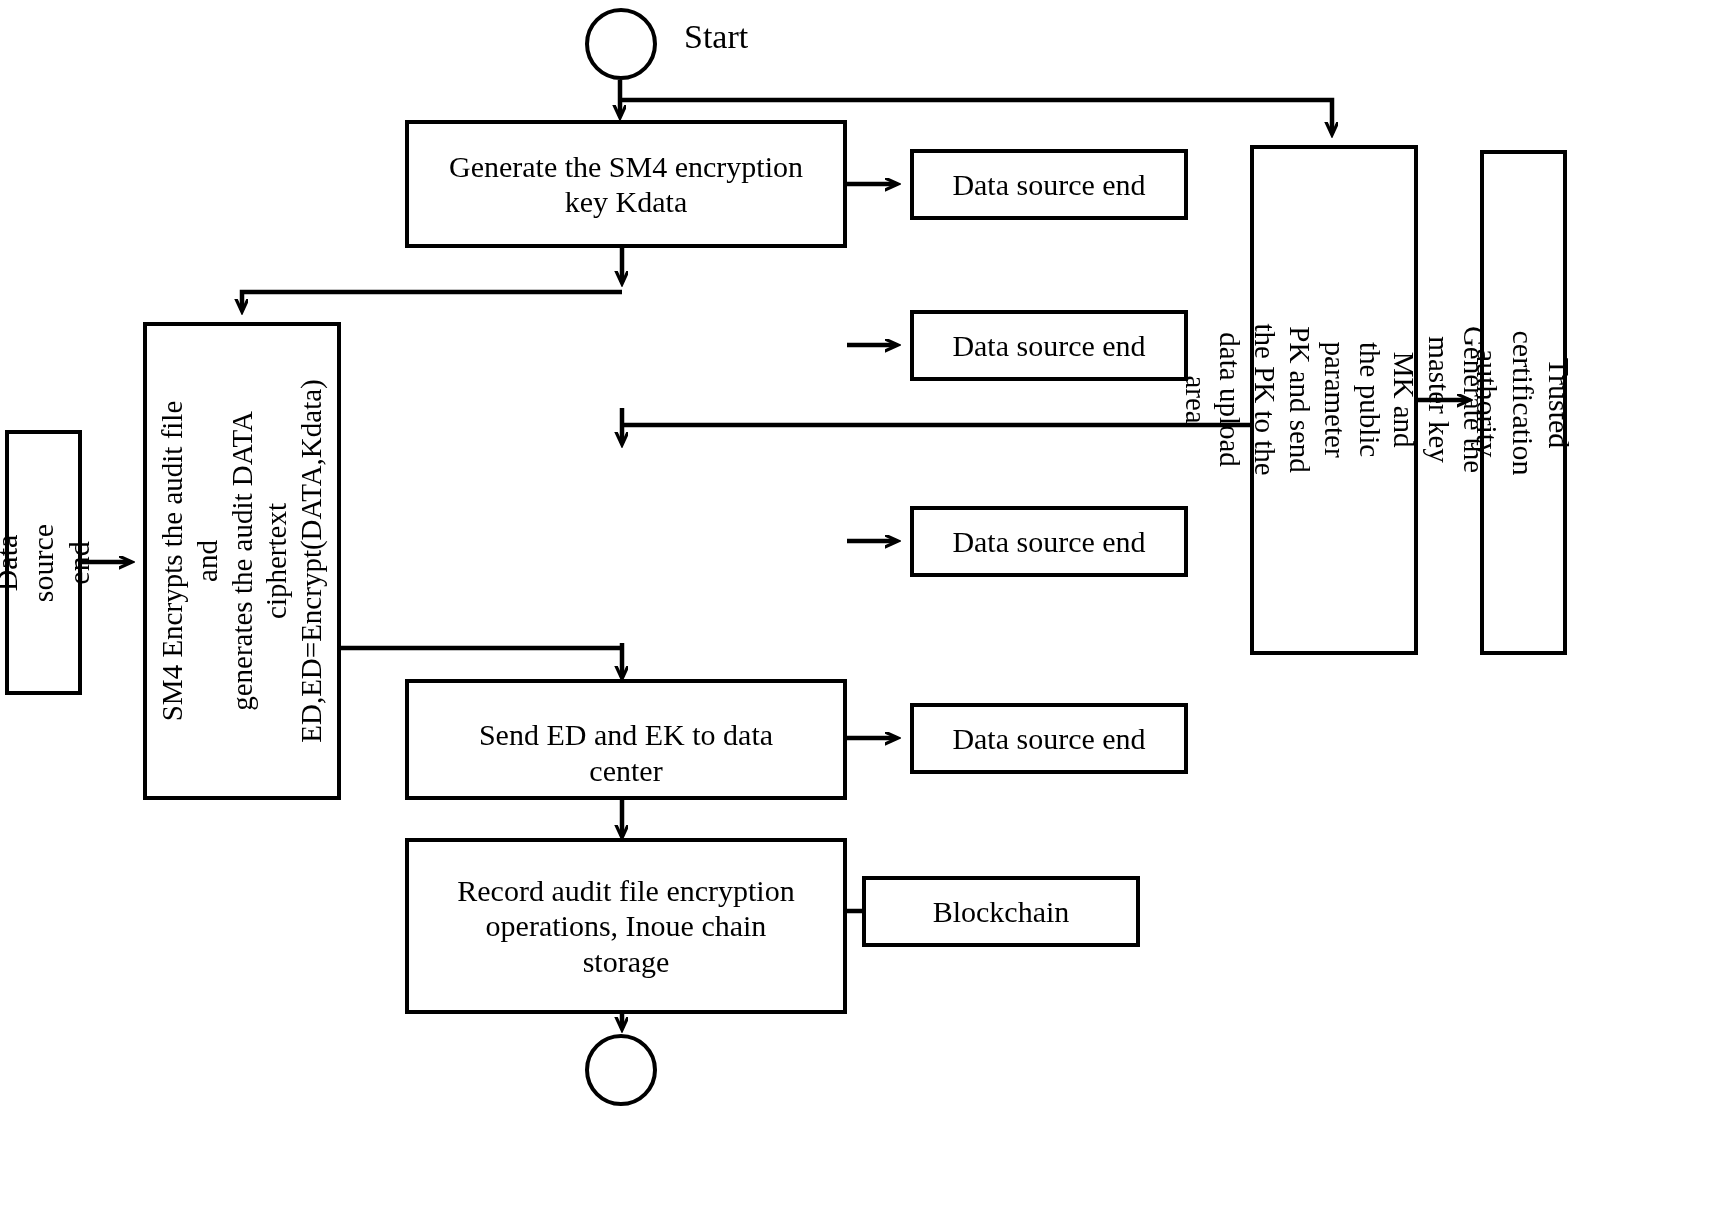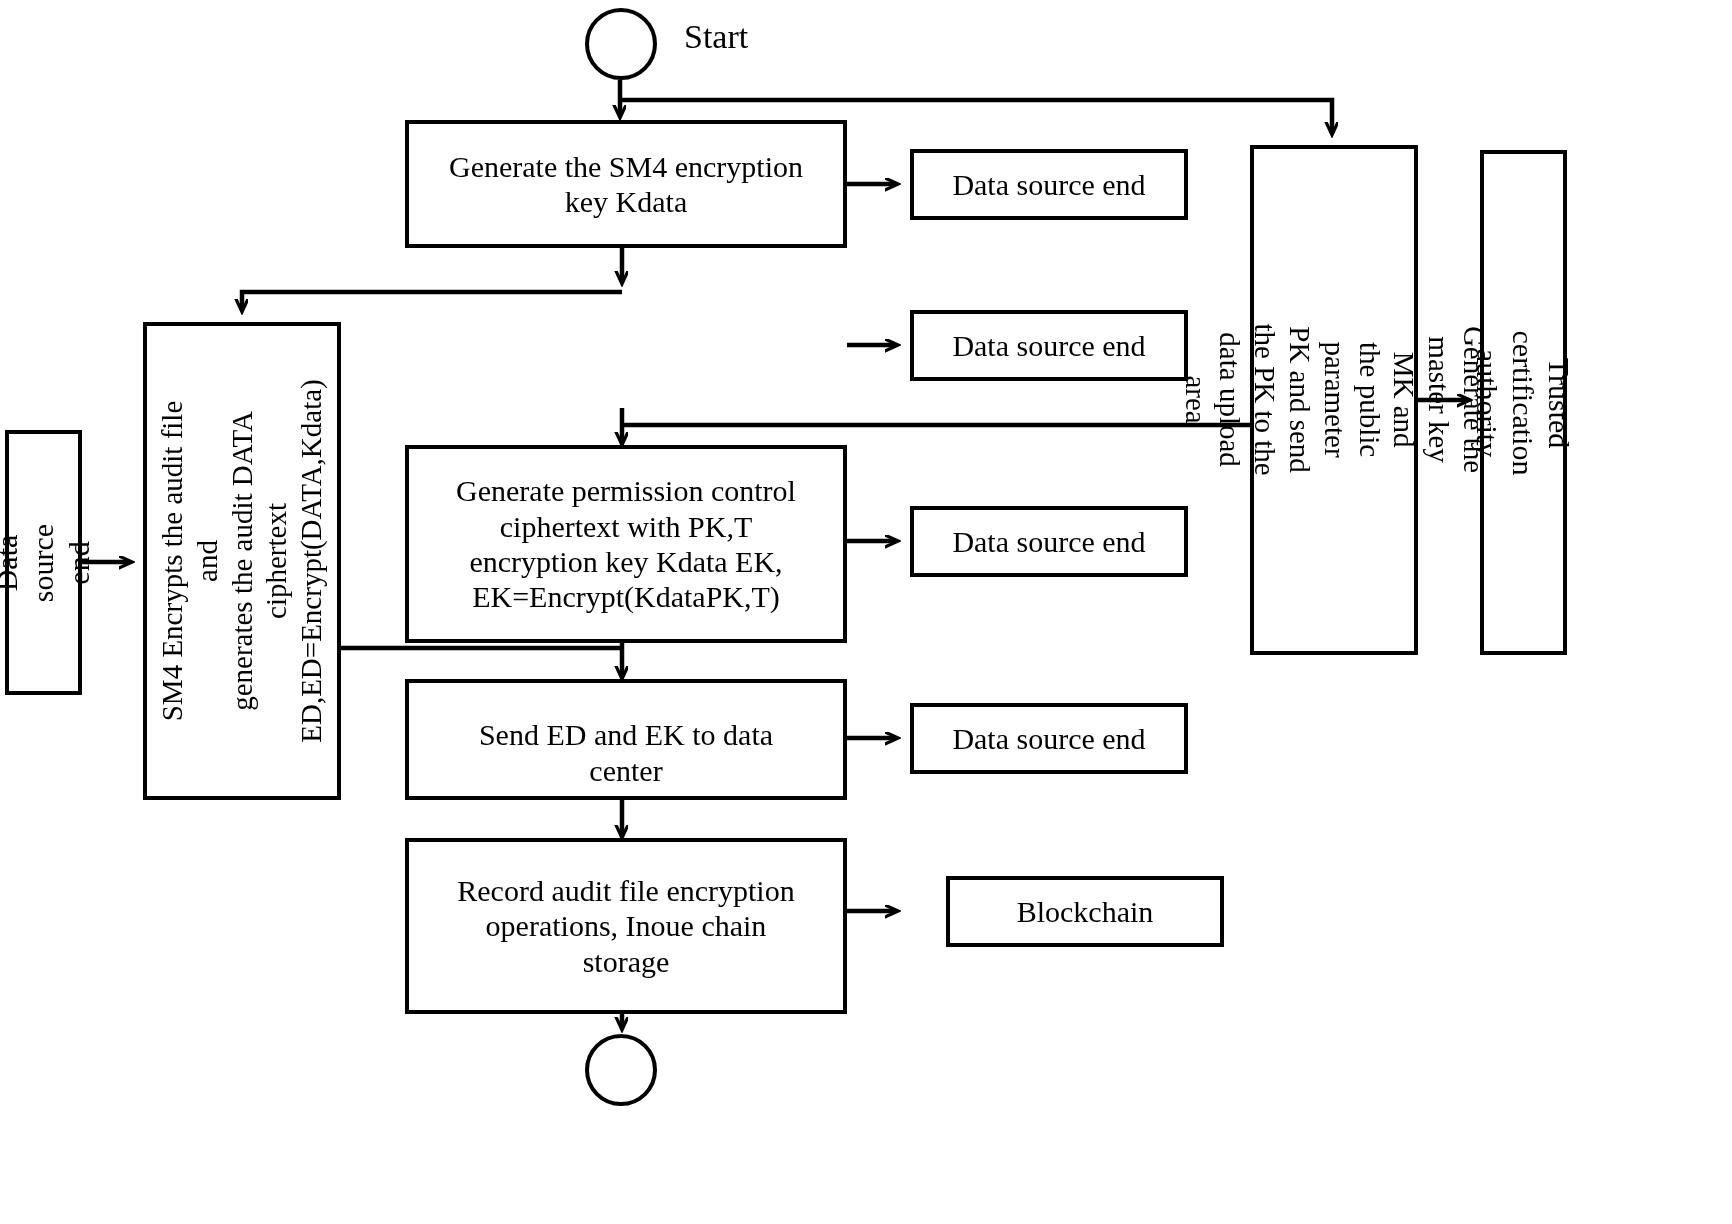--- a/index.html
+++ b/index.html
@@ -104,26 +104,20 @@
 
   <div class="term" style="left:585px;top:1034px;width:72px;height:72px;"></div>
   <div class="term-label" style="left:700px;top:980px;font-size:34px;">End</div>
 
   <div class="node" style="left:405px;top:120px;width:442px;height:128px;">
     <div class="inner" style="font-size:30px;text-align:center;">Generate the SM4 encryption
 key Kdata</div>
   </div>
 
 
-  <div class="node" style="left:405px;top:445px;width:442px;height:198px;">
-    <div class="inner" style="font-size:30px;">Generate permission control
-ciphertext with PK,T
-encryption key Kdata EK,
-EK=Encrypt(KdataPK,T)</div>
-  </div>
 
   <div class="node" style="left:405px;top:679px;width:442px;height:121px;">
     <div class="inner" style="font-size:30px;margin-top:26px;">Send ED and EK to data
 center</div>
   </div>
 
   <div class="node" style="left:405px;top:838px;width:442px;height:176px;">
     <div class="inner" style="font-size:30px;">Record audit file encryption
 operations, Inoue chain
 storage</div>
@@ -138,21 +132,21 @@
   </div>
 
   <div class="node" style="left:910px;top:506px;width:278px;height:71px;">
     <div class="inner" style="font-size:30px;">Data source end</div>
   </div>
 
   <div class="node" style="left:910px;top:703px;width:278px;height:71px;">
     <div class="inner" style="font-size:30px;">Data source end</div>
   </div>
 
-  <div class="node" style="left:946px;top:876px;width:278px;height:71px;">
+  <div class="node" style="left:862px;top:876px;width:278px;height:71px;">
     <div class="inner" style="font-size:30px;">Blockchain</div>
   </div>
 
   <div class="node rot-ccw" style="left:5px;top:430px;width:77px;height:265px;">
     <div class="inner" style="font-size:30px;">Data source end</div>
   </div>
 
   <div class="node rot-ccw" style="left:143px;top:322px;width:198px;height:478px;">
     <div class="inner" style="font-size:29px;width:470px;">SM4 Encrypts the audit file and
 generates the audit DATA

